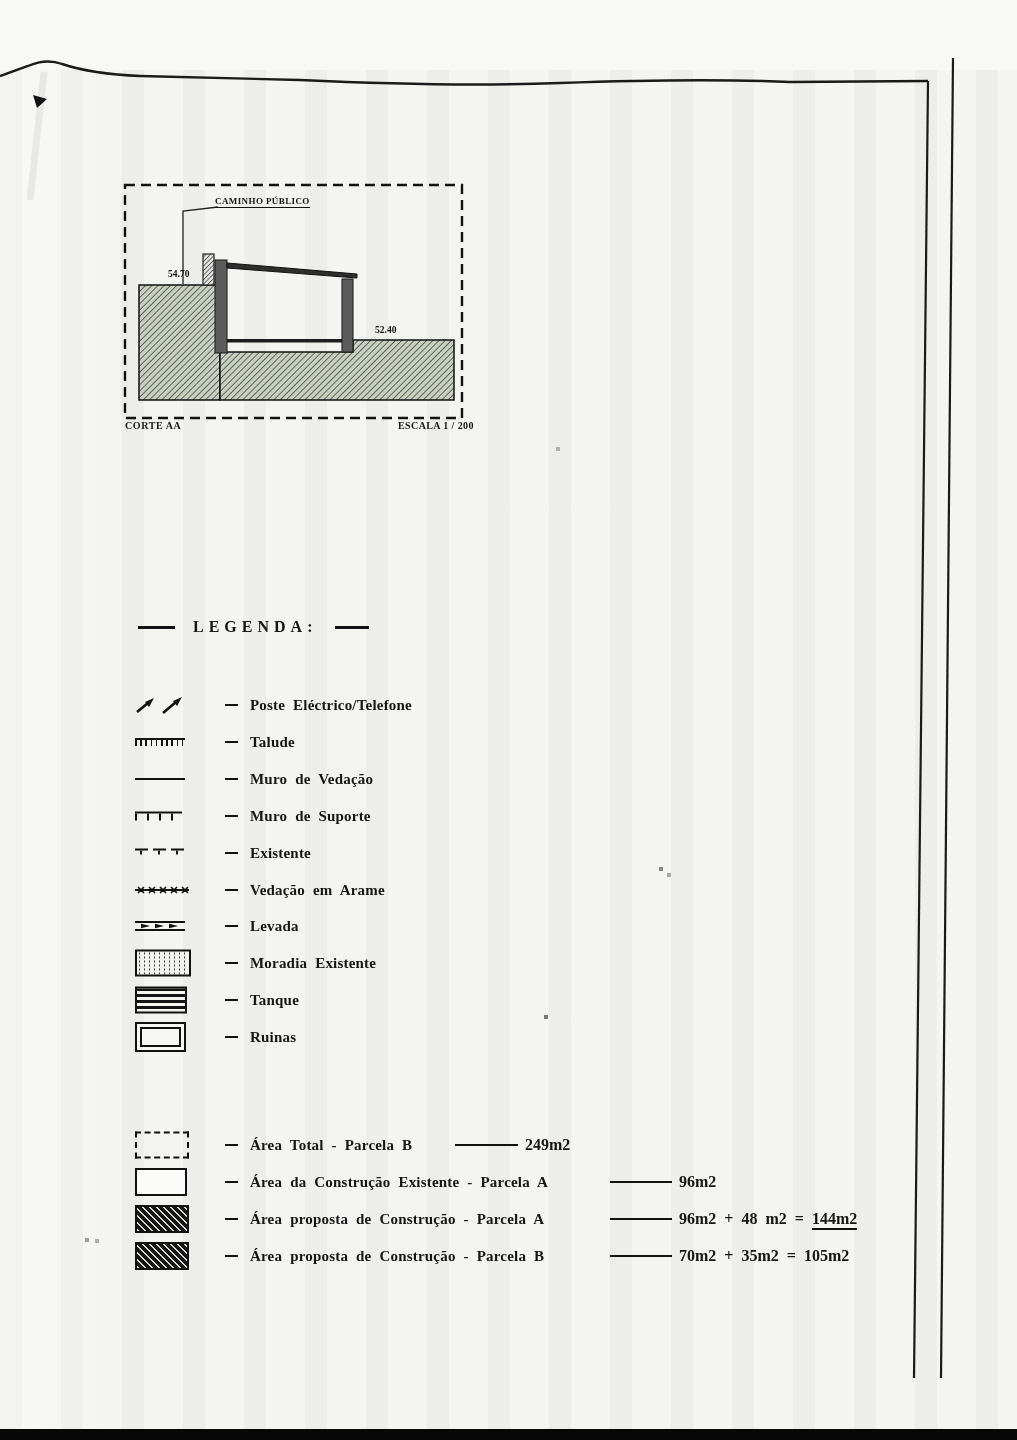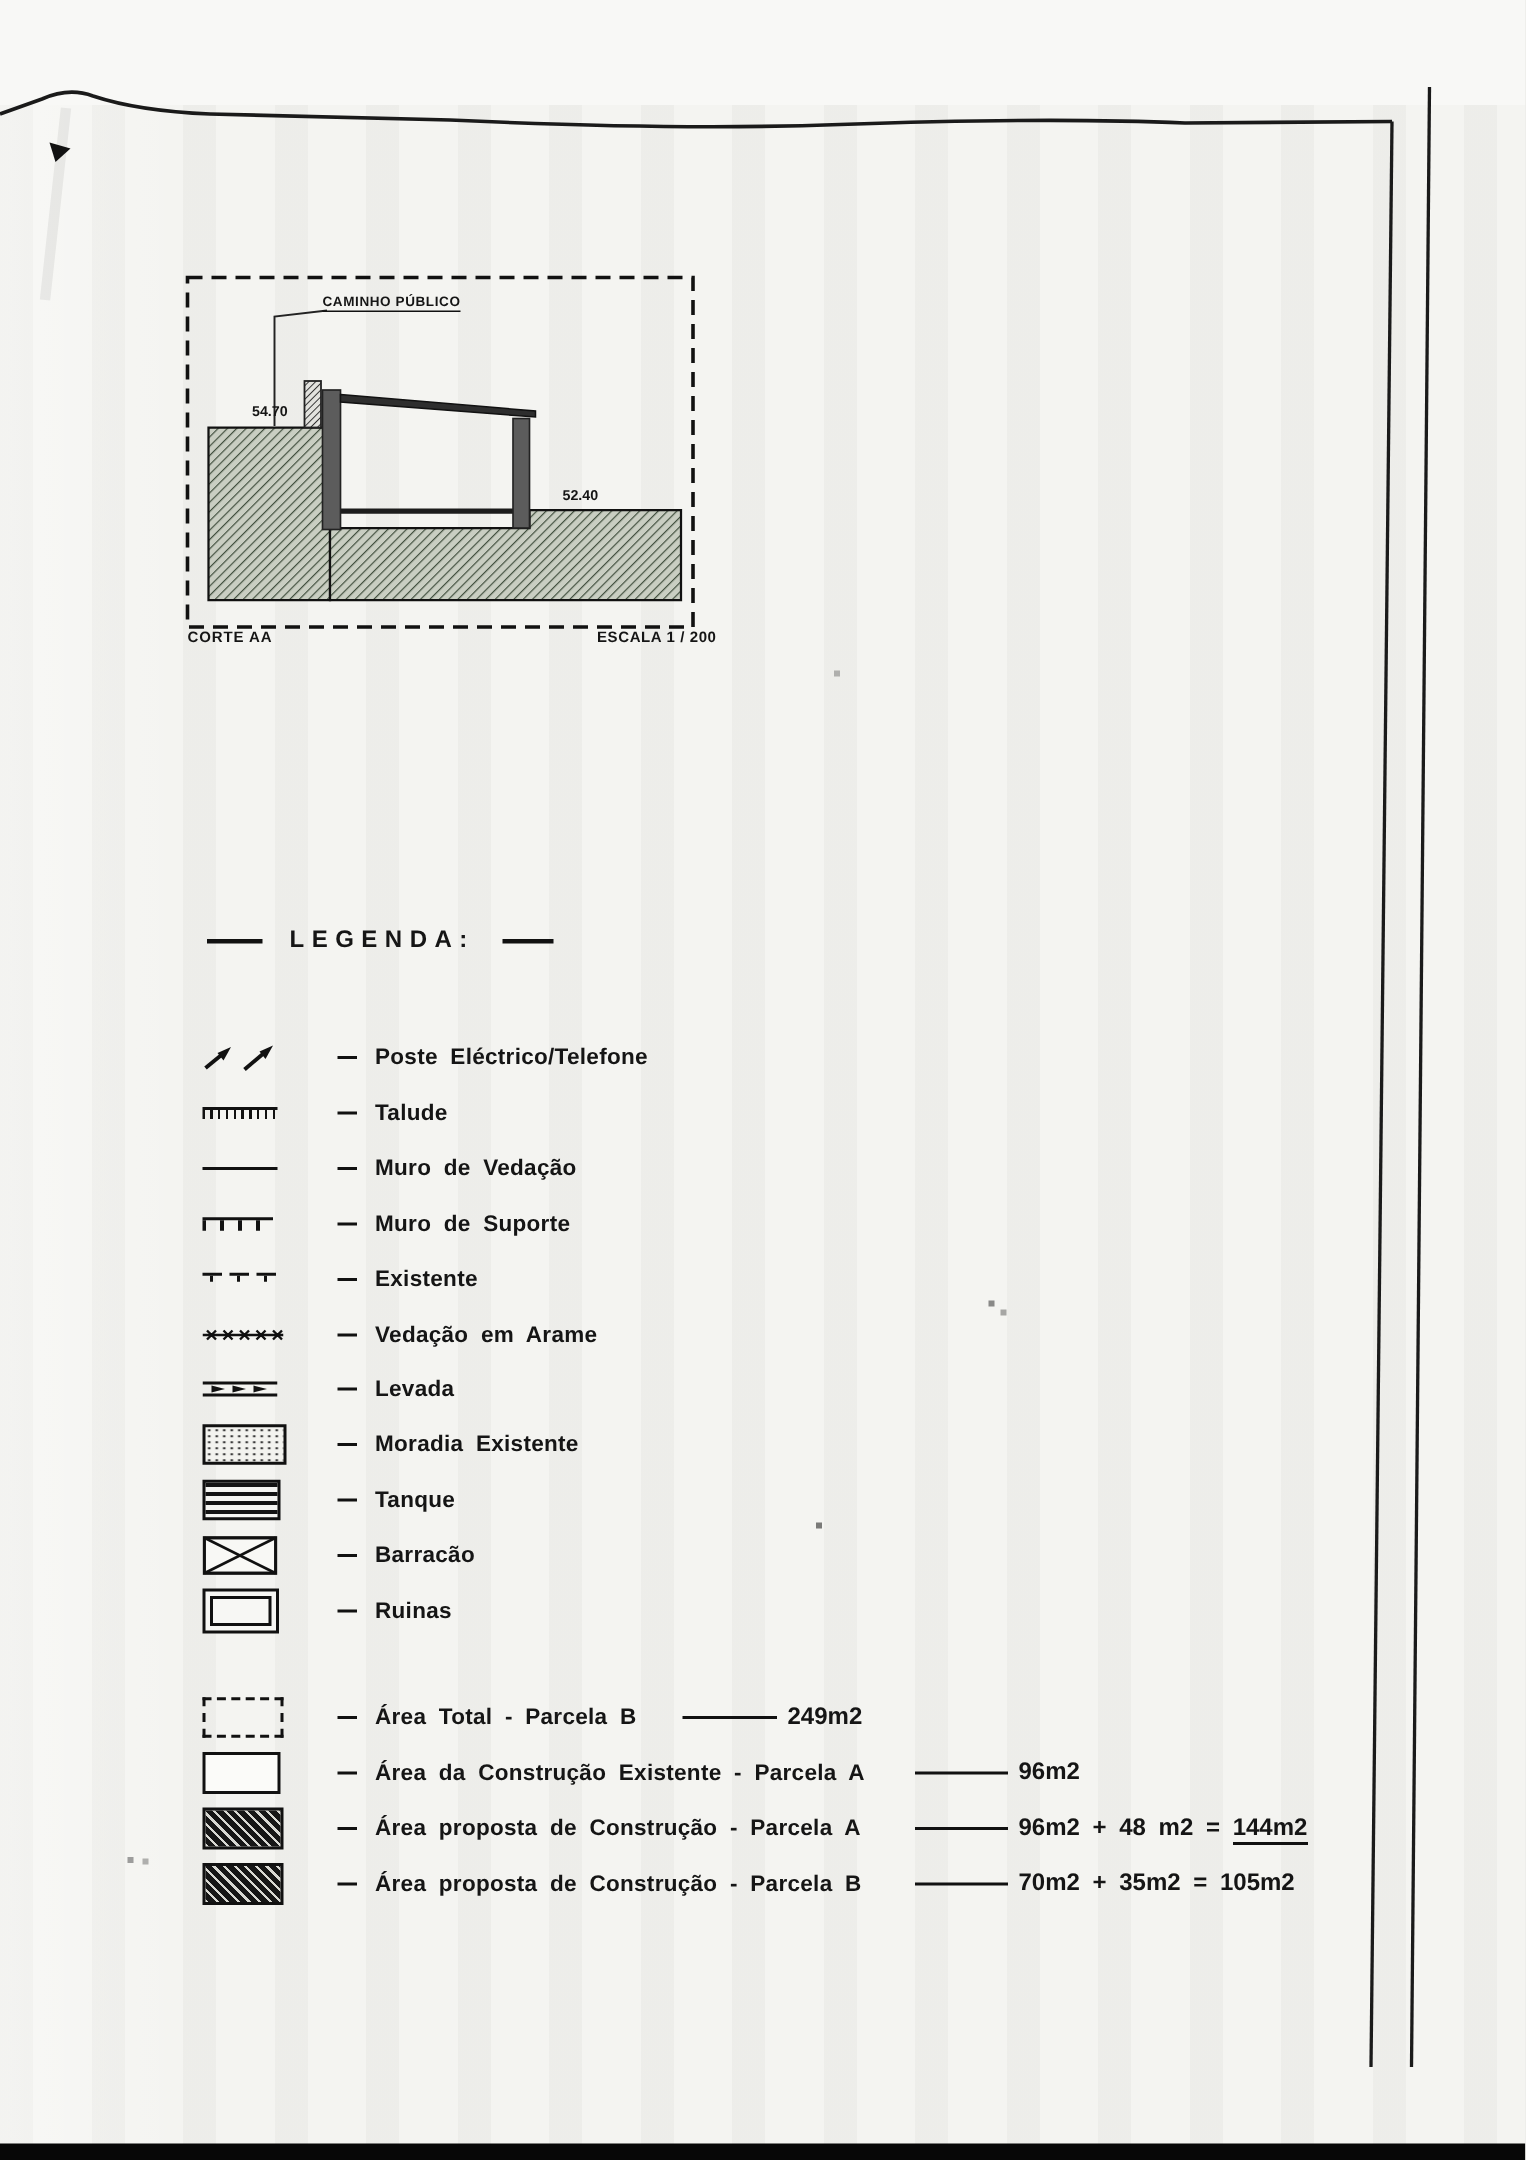--- a/index.html
+++ b/index.html
@@ -2,21 +2,21 @@
 <html><head>
 <meta charset="utf-8">
 <style>
   html,body{margin:0;padding:0;background:#e9e9e6;}
   .page{
     position:relative;width:1017px;height:1440px;overflow:hidden;
     background:
       linear-gradient(90deg, rgba(255,255,255,.35) 0, rgba(255,255,255,0) 12%),
       repeating-linear-gradient(90deg, rgba(110,110,100,.05) 0 22px, rgba(0,0,0,0) 22px 61px),
       #f4f4f1;
-    font-family:Liberation Sans, sans-serif;color:#151515;
+    font-family:Liberation Serif, serif;color:#151515;
   }
   .top-strip{position:absolute;left:0;top:0;width:1017px;height:70px;background:#f8f8f6;}
   .borders{position:absolute;left:0;top:0;pointer-events:none;}
   .bottom-bar{position:absolute;left:0;top:1429px;width:1017px;height:11px;background:#070707;}
 
   
   .corte{position:absolute;left:123px;top:183px;width:341px;height:238px;}
   .lbl{position:absolute;white-space:nowrap;font-weight:bold;}
   .lbl-caminho{left:215px;top:196px;font-size:9px;letter-spacing:.4px;border-bottom:1.6px solid #111;padding-bottom:1px;}
   .lbl-elev-l{left:129px;top:269px;font-size:9.5px;margin-left:39px;}
@@ -197,31 +197,20 @@
     </div>
     <div class="lrow">
       <span class="sym">
           <span class="tanque"></span>
         </span>
       <span class="sep"></span>
       <span class="llbl">Tanque</span>
     </div>
     <div class="lrow">
       <span class="sym">
-        <svg width="50" height="26" viewBox="0 0 50 26">
-          <rect x="1.2" y="1.2" width="47.6" height="23.6" fill="#f8f8f5" stroke="#111" stroke-width="2.2"></rect>
-          <line x1="1.2" y1="1.2" x2="48.8" y2="24.8" stroke="#111" stroke-width="1.8"></line>
-          <line x1="48.8" y1="1.2" x2="1.2" y2="24.8" stroke="#111" stroke-width="1.8"></line>
-        </svg>
-      </span>
-      <span class="sep"></span>
-      <span class="llbl">Barracão</span>
-    </div>
-    <div class="lrow">
-      <span class="sym">
           <span class="ruinas">
             <span class="inner"></span>
           </span>
         </span>
       <span class="sep"></span>
       <span class="llbl">Ruinas</span>
     </div>
   </div>
 
   <div class="areas">

